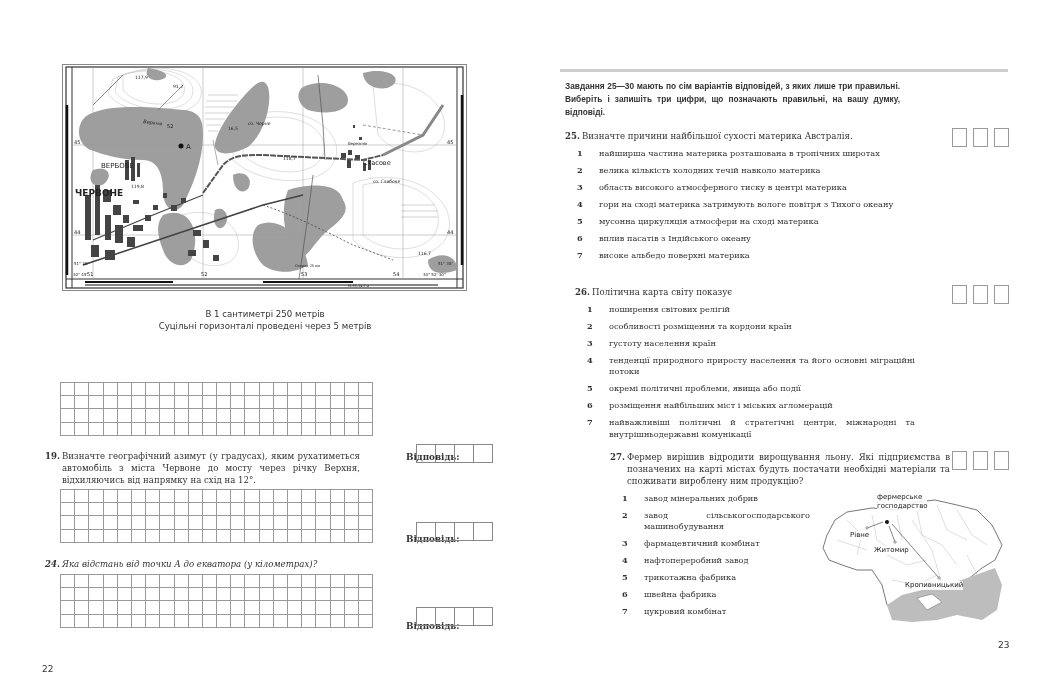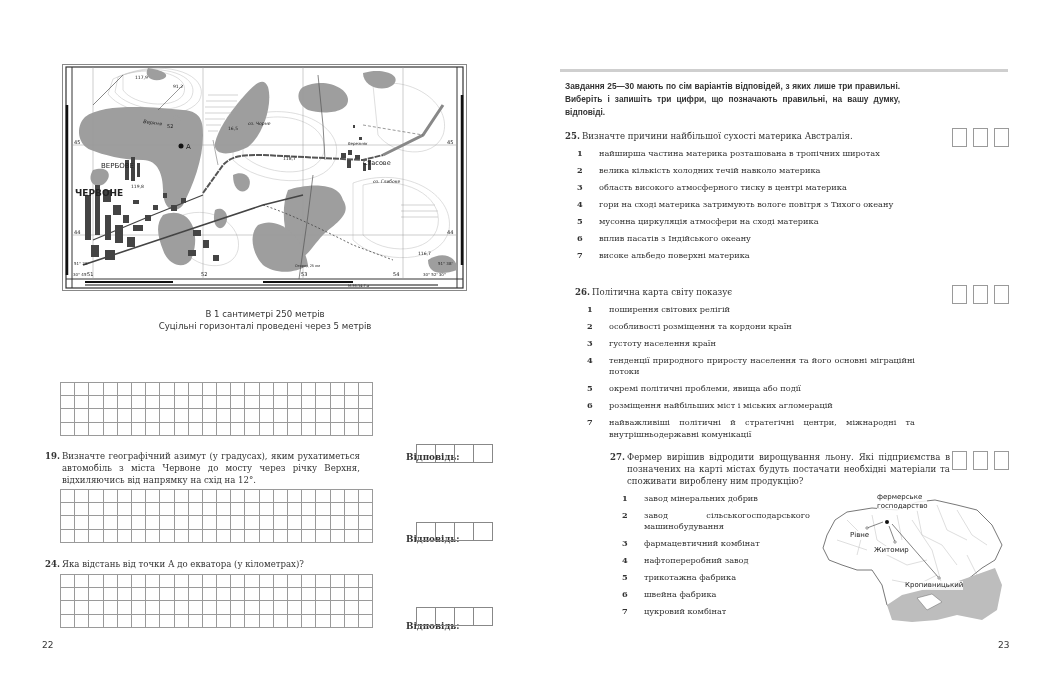--- a/index.html
+++ b/index.html
@@ -413,21 +413,21 @@
       </tbody>
     </table>
   <div class="answer-label" style="left:366px; top:534px;">Відповідь:</div>
   <div class="answer-boxes" style="left:416px; top:522px;">
       <span></span>
       <span></span>
       <span></span>
       <span></span>
     </div>
 
-  <div class="task-q" style="left:62px; top:558px; width:298px;">
+  <div class="task-q" style="left:62px; top:558px; width:298px;font-style:italic;">
     <span class="num">24.</span>
     <span>Яка відстань від точки А до екватора (у кілометрах)?</span>
   </div>
   <table class="grid" style="left:60px; top:574px;">
       <tbody class="g">
         <tr>
           <td></td>
           <td></td>
           <td></td>
           <td></td>
@@ -525,21 +525,21 @@
       </tbody>
     </table>
   <div class="answer-label" style="left:366px; top:621px;">Відповідь:</div>
   <div class="answer-boxes" style="left:416px; top:607px;">
       <span></span>
       <span></span>
       <span></span>
       <span></span>
     </div>
 
-  <div class="page-num" style="left:42px;">22</div>
+  <div class="page-num" style="left:42px;margin-top:24px;">22</div>
 </div>
 
 <div class="page page-right">
   <div class="gray-bar"></div>
   <div class="intro">Завдання 25—30 мають по сім варіантів відповідей, з яких лише три правильні. Виберіть і запишіть три цифри, що позначають правильні, на вашу думку, відповіді.</div>
 
   <div class="mc" style="top:130px;">
     <div class="q"><span class="num">25.</span><span>Визначте причини найбільшої сухості материка Австралія.</span></div>
     <div class="opts">
         <div class="opt"><span class="n">1</span><span>найширша частина материка розташована в тропічних широтах</span></div>

